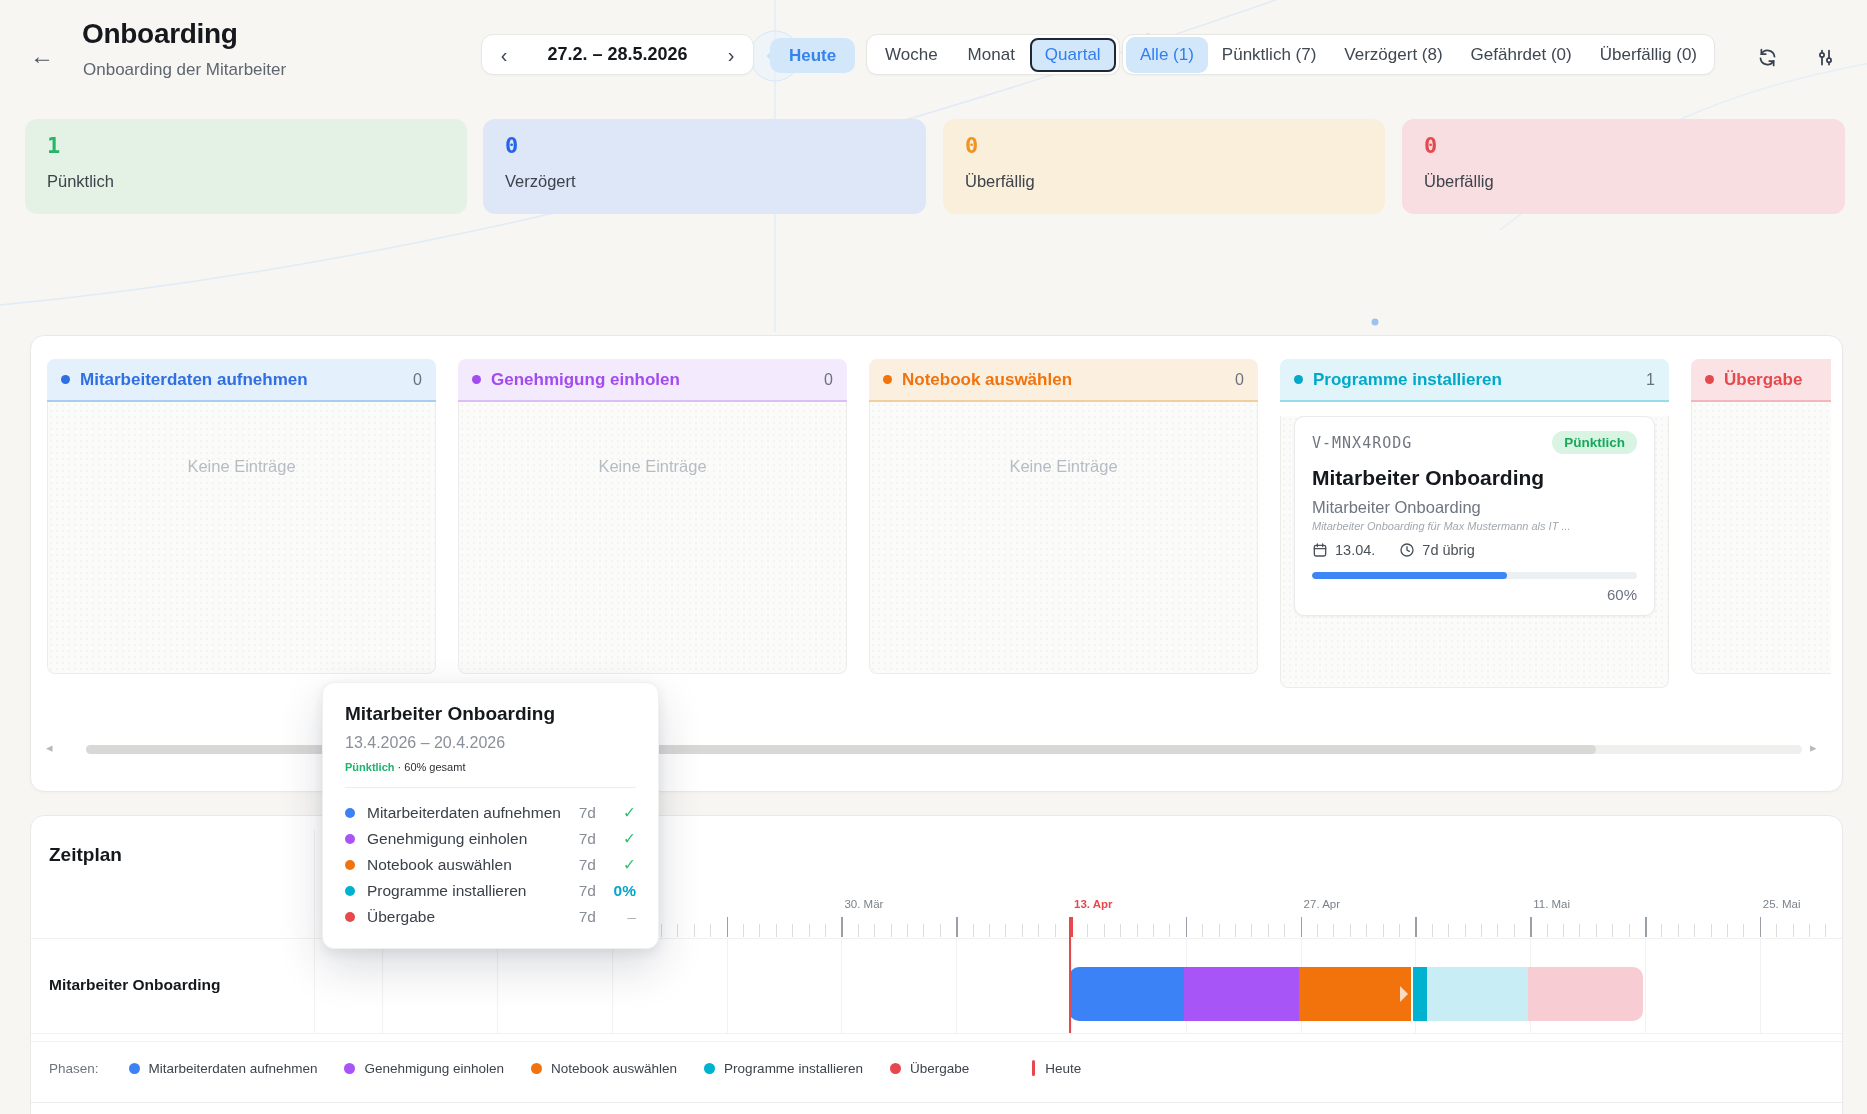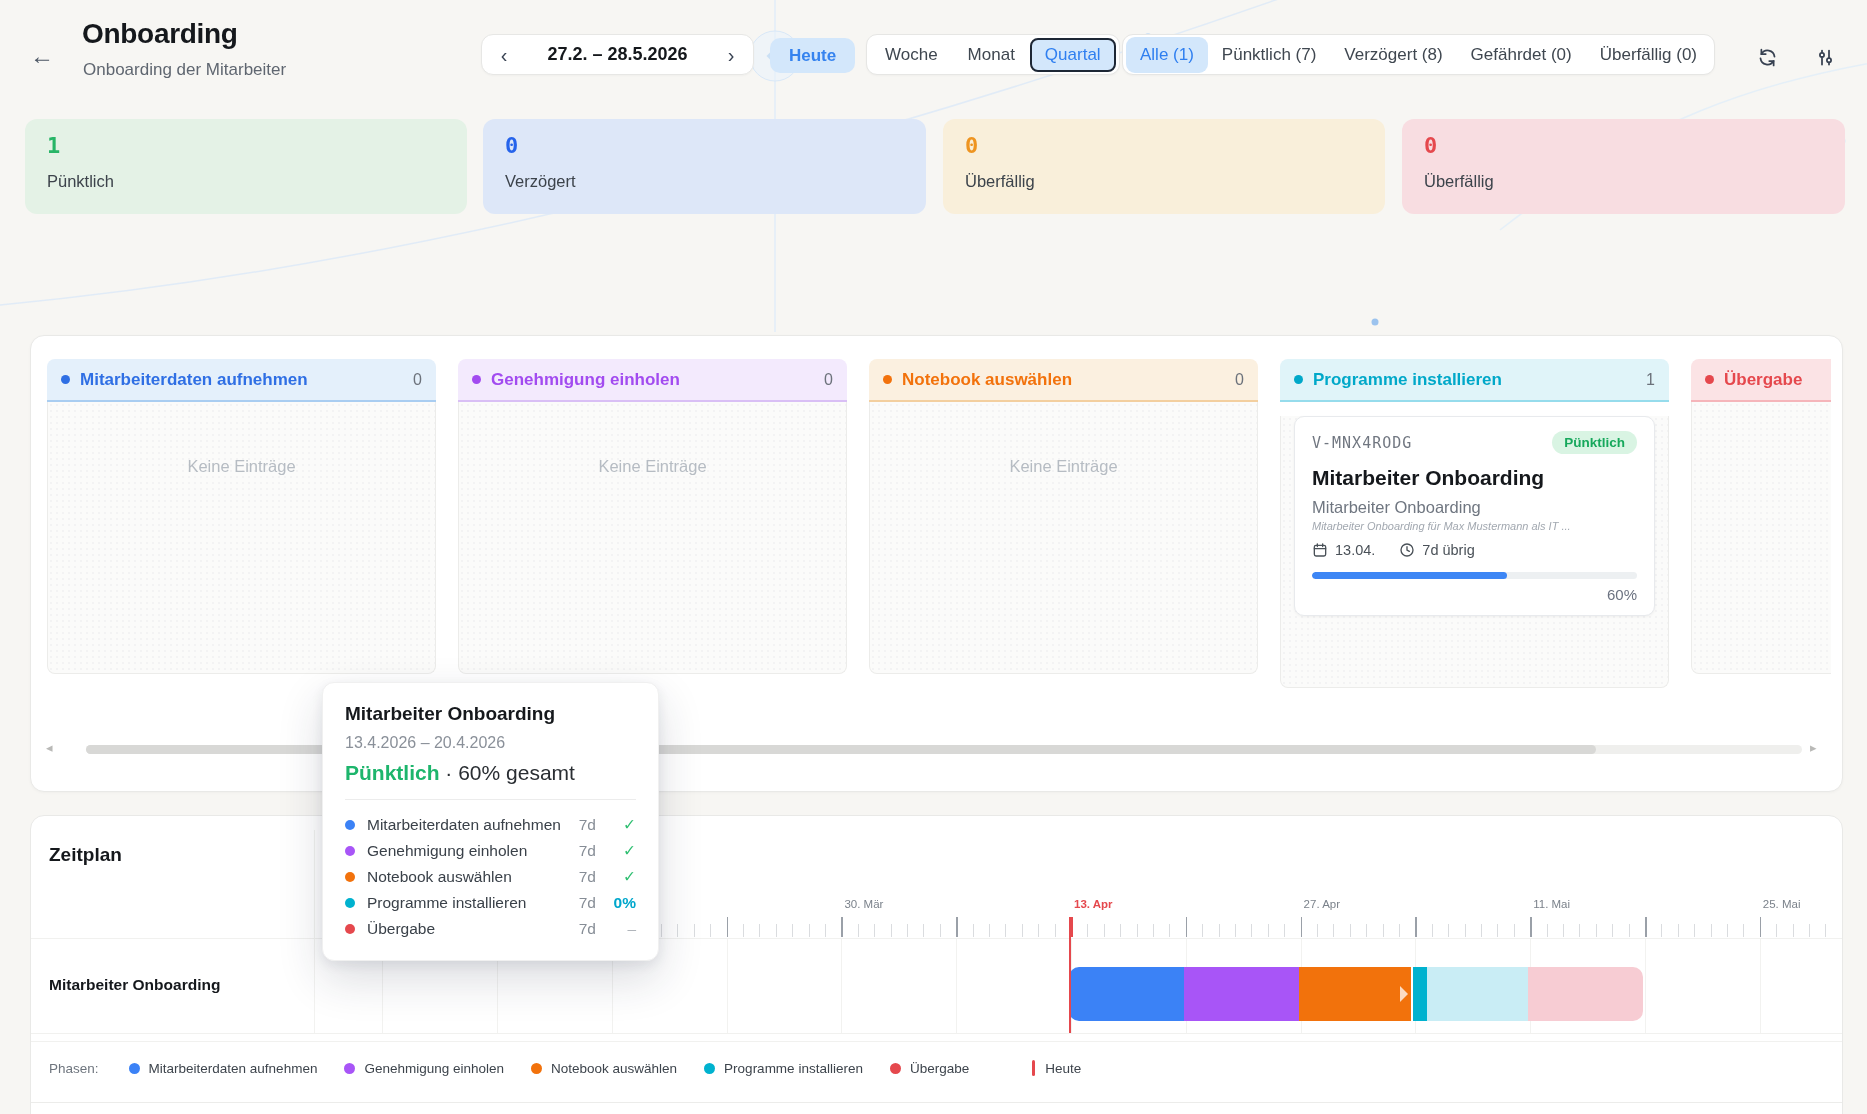--- a/index.html
+++ b/index.html
@@ -65,21 +65,21 @@
 
   
   .hscroll-arrow{top:740px;font-size:13px;color:#b9b9b7;z-index:2;}
   .hscroll-track{left:86px;top:745px;width:1716px;height:9px;border-radius:5px;background:#efefed;z-index:2;}
   .hscroll-thumb{width:1510px;height:9px;border-radius:5px;background:#d8d8d6;cursor:grab;}
 
   
   .tooltip{left:322px;top:682px;width:337px;background:#fff;border:1px solid #f0f0f0;border-radius:12px;box-shadow:0 18px 45px rgba(30,40,60,.16),0 4px 12px rgba(30,40,60,.08);padding:20px 22px 18px 22px;z-index:50;}
   .tt-title{font-size:19px;font-weight:700;color:#15181c;}
   .tt-range{margin-top:9px;font-size:16px;color:#8a9099;}
-  .tt-status{margin-top:9px;font-size:21px;color:#2a2e33;}
+  .tt-status{margin-top:9px;font-size:11px;color:#2a2e33;}
   .tt-status .ok{color:#1db56c;font-weight:600;}
   .tt-sep{height:1px;background:#ececec;margin:14px 0 12px 0;}
   .tt-row{display:flex;align-items:center;height:26px;font-size:15.5px;color:#3a4149;}
   .tt-dot{width:10px;height:10px;border-radius:50%;margin-right:12px;flex:none;}
   .tt-label{flex:1;white-space:nowrap;}
   .tt-days{width:28px;text-align:right;color:#868d96;}
   .tt-state{width:40px;text-align:right;font-weight:600;}
   .tt-state.done{color:#2fbf71;}
   .tt-state.active{color:#00a7cc;}
   .tt-state.pending{color:#b0b5bb;font-weight:400;}

